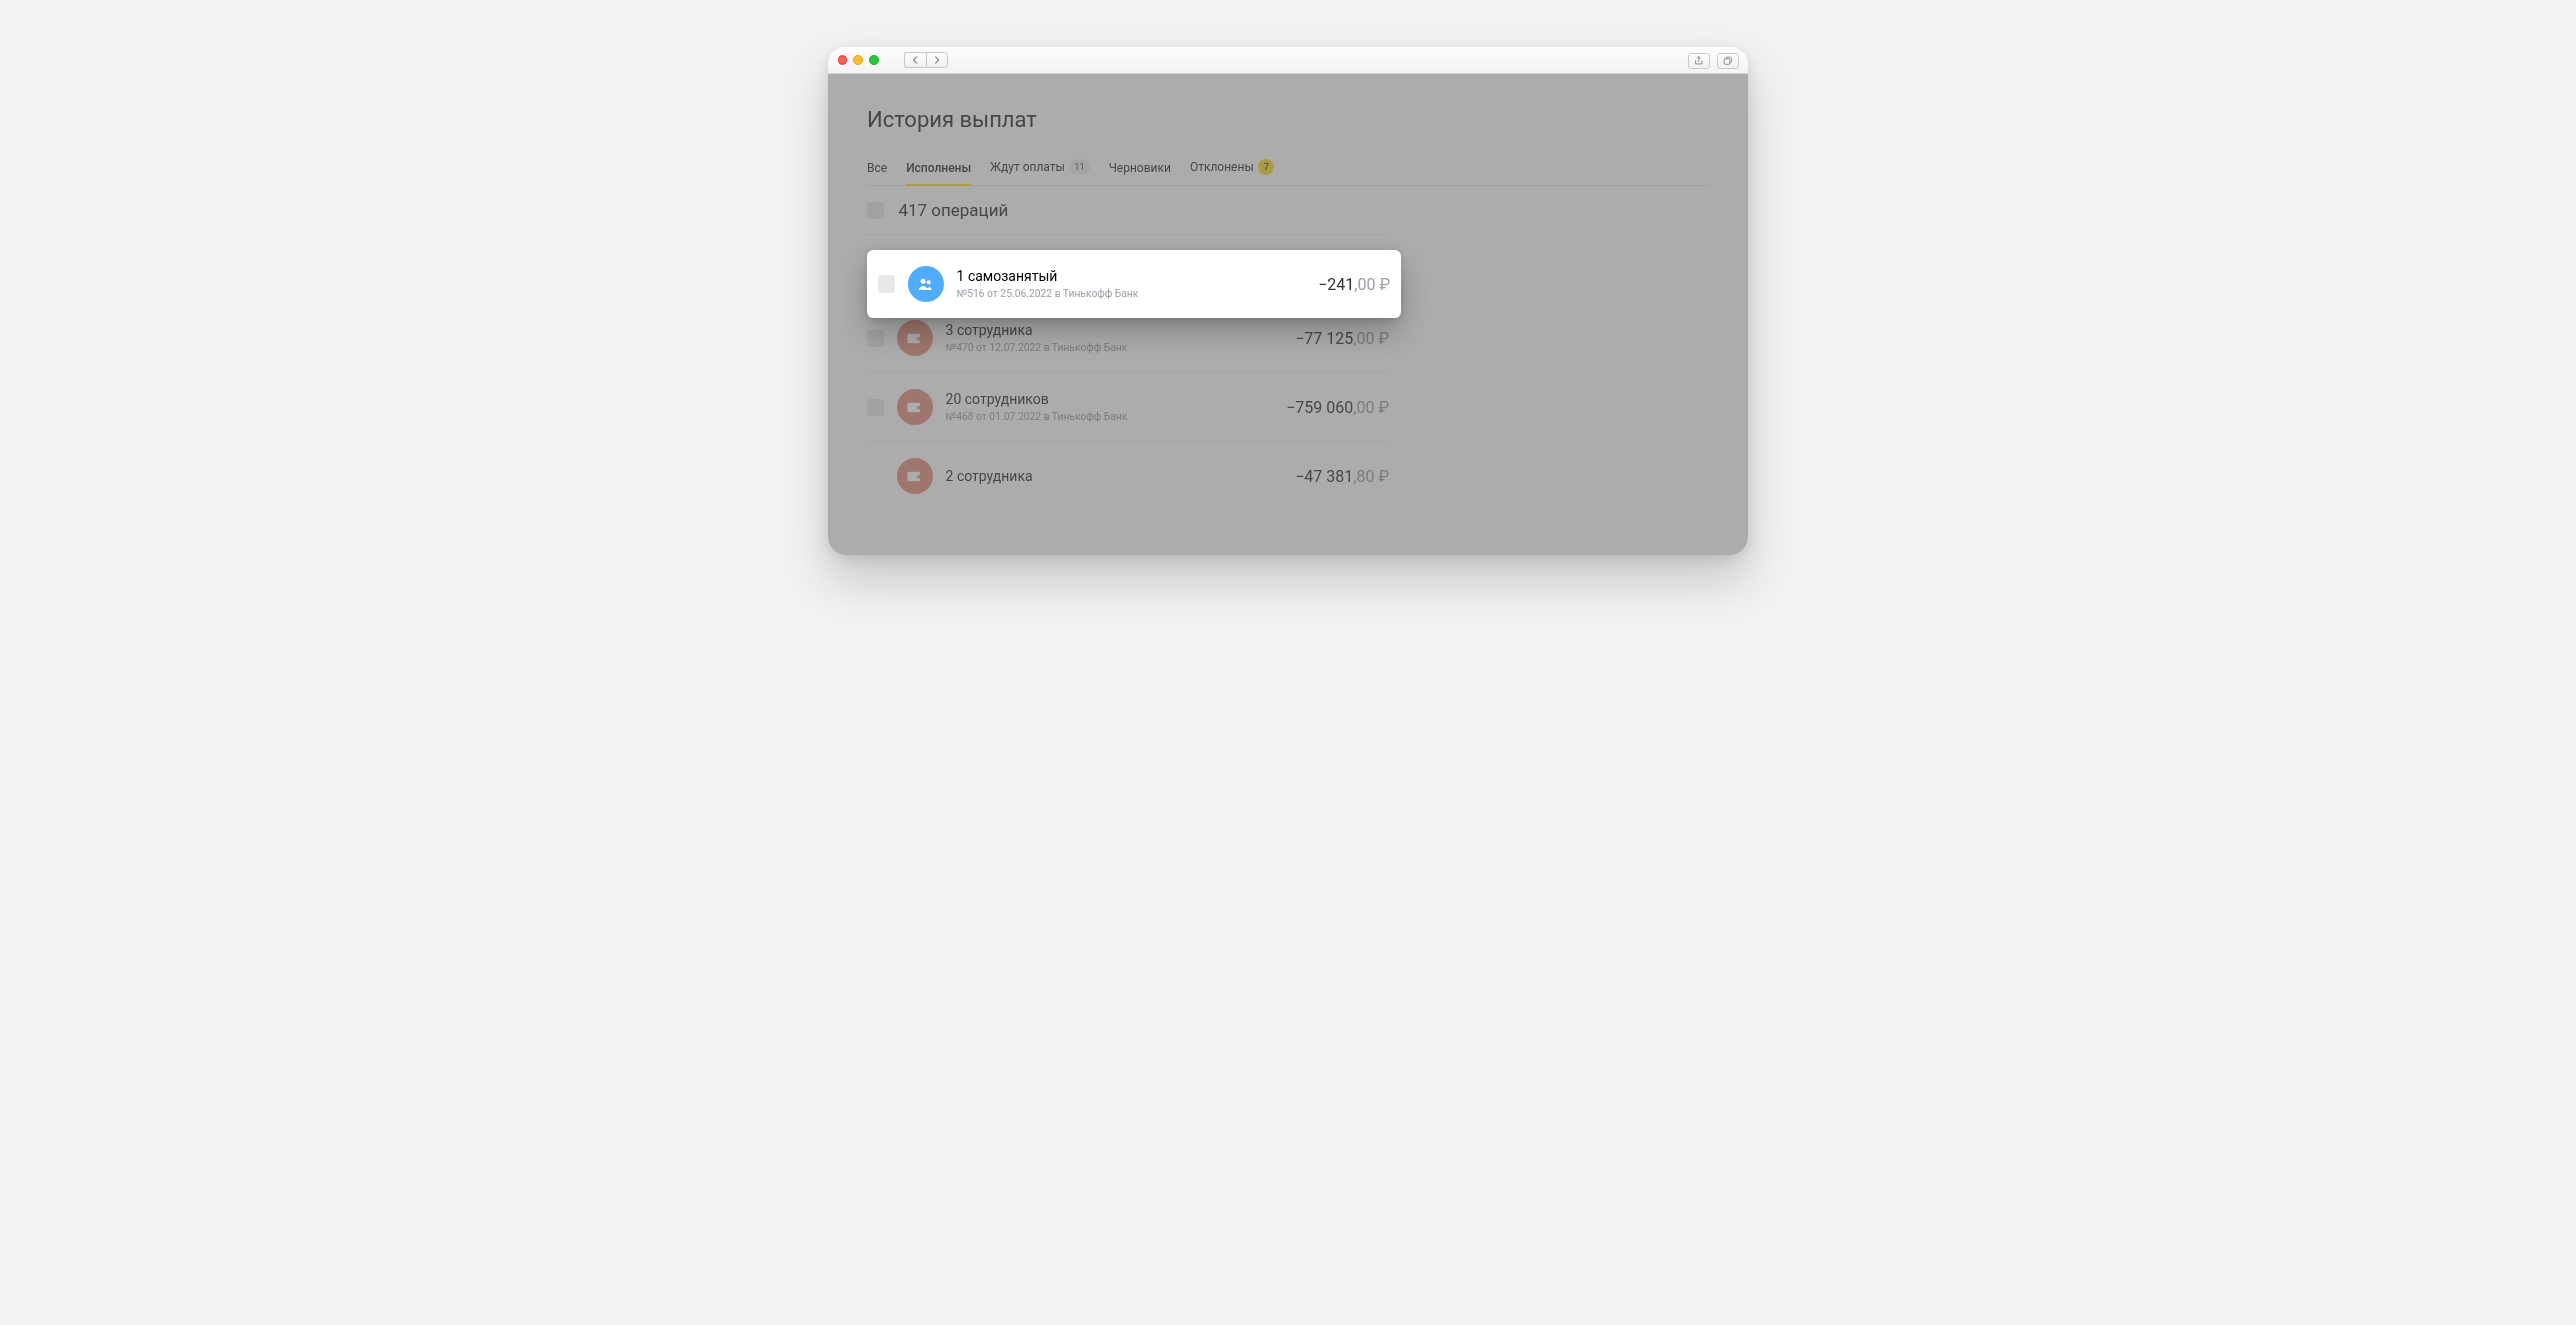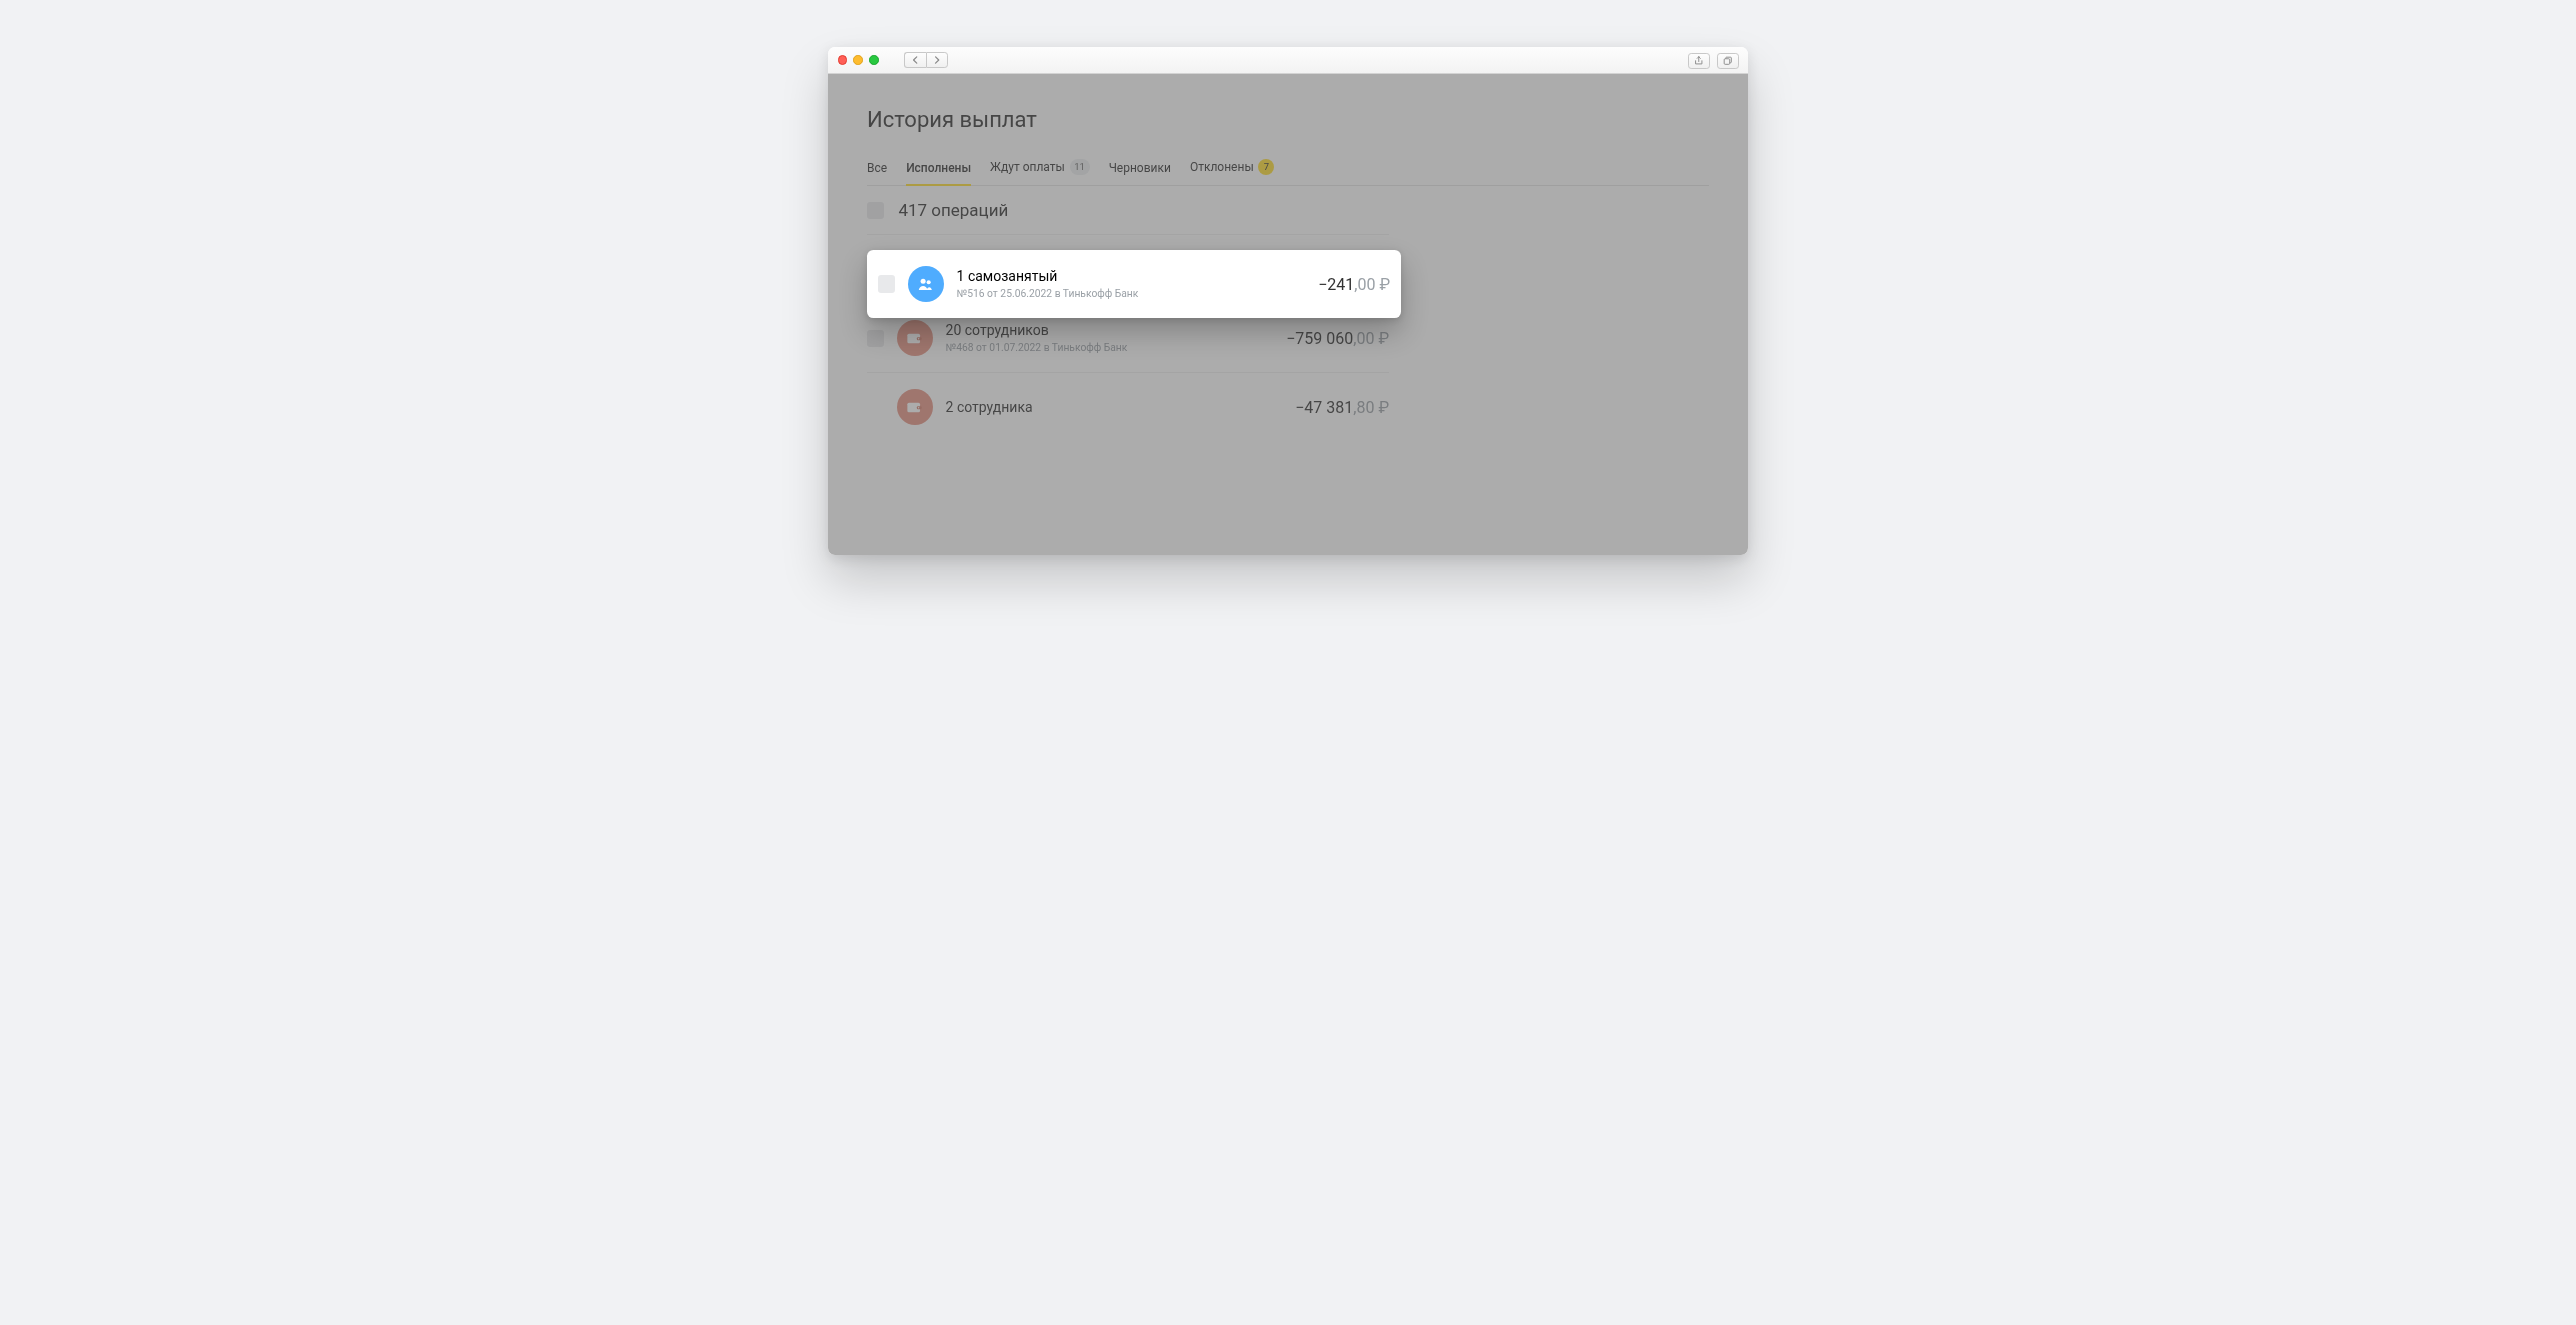--- a/index.html
+++ b/index.html
@@ -13,21 +13,21 @@
     padding: 47px 16px;
     min-height: 619px;
   }
   .stage {
     position: relative;
     width: 920px;
   }
   .window {
     width: 100%;
     background: #fff;
-    border-radius: 7px;
+    border-radius: 18px;
     box-shadow: 0 25px 47px rgba(0,0,0,.18), 0 3.2px 12.6px rgba(0,0,0,.10);
     overflow: hidden;
     position: relative;
   }
   
   .titlebar {
     height: 27px;
     background: linear-gradient(#fdfdfd,#f3f3f3);
     border-bottom: 0.8px solid #d3d3d3;
     display: flex;
@@ -252,32 +252,49 @@
           </div>
           <div class="op-main">
             <div class="op-title">1 самозанятый</div>
             <div class="op-sub">№516 от 25.07.2022 в Тинькофф Банк</div>
           </div>
           <div class="op-amount">
             <span>−241</span><span class="fraction">,00 ₽</span>
           </div>
         </div>
 
-
-
         <div class="op-row">
           <div class="checkbox"></div>
           <div class="op-icon salmon">
             <svg viewBox="0 0 24 24" fill="#fff">
                 <rect x="3" y="6" width="16" height="12" rx="2"></rect>
                 <rect x="15" y="10.5" width="6" height="3.6" rx="1.2" fill="#d37f6e"></rect>
                 <circle cx="17.2" cy="12.3" r=".9" fill="#fff"></circle>
               </svg>
           </div>
           <div class="op-main">
+            <div class="op-title">3 сотрудника</div>
+            <div class="op-sub">№470 от 12.07.2022 в Тинькофф Банк</div>
+          </div>
+          <div class="op-amount">
+            <span>−77 125</span><span class="fraction">,00 ₽</span>
+          </div>
+        </div>
+
+
+        <div class="op-row">
+          <div class="checkbox"></div>
+          <div class="op-icon salmon">
+            <svg viewBox="0 0 24 24" fill="#fff">
+                <rect x="3" y="6" width="16" height="12" rx="2"></rect>
+                <rect x="15" y="10.5" width="6" height="3.6" rx="1.2" fill="#d37f6e"></rect>
+                <circle cx="17.2" cy="12.3" r=".9" fill="#fff"></circle>
+              </svg>
+          </div>
+          <div class="op-main">
             <div class="op-title">20 сотрудников</div>
             <div class="op-sub">№468 от 01.07.2022 в Тинькофф Банк</div>
           </div>
           <div class="op-amount">
             <span>−759 060</span><span class="fraction">,00 ₽</span>
           </div>
         </div>
 
         <div class="op-row" style="border-bottom:none">
           <div class="checkbox" style="visibility:hidden"></div>

